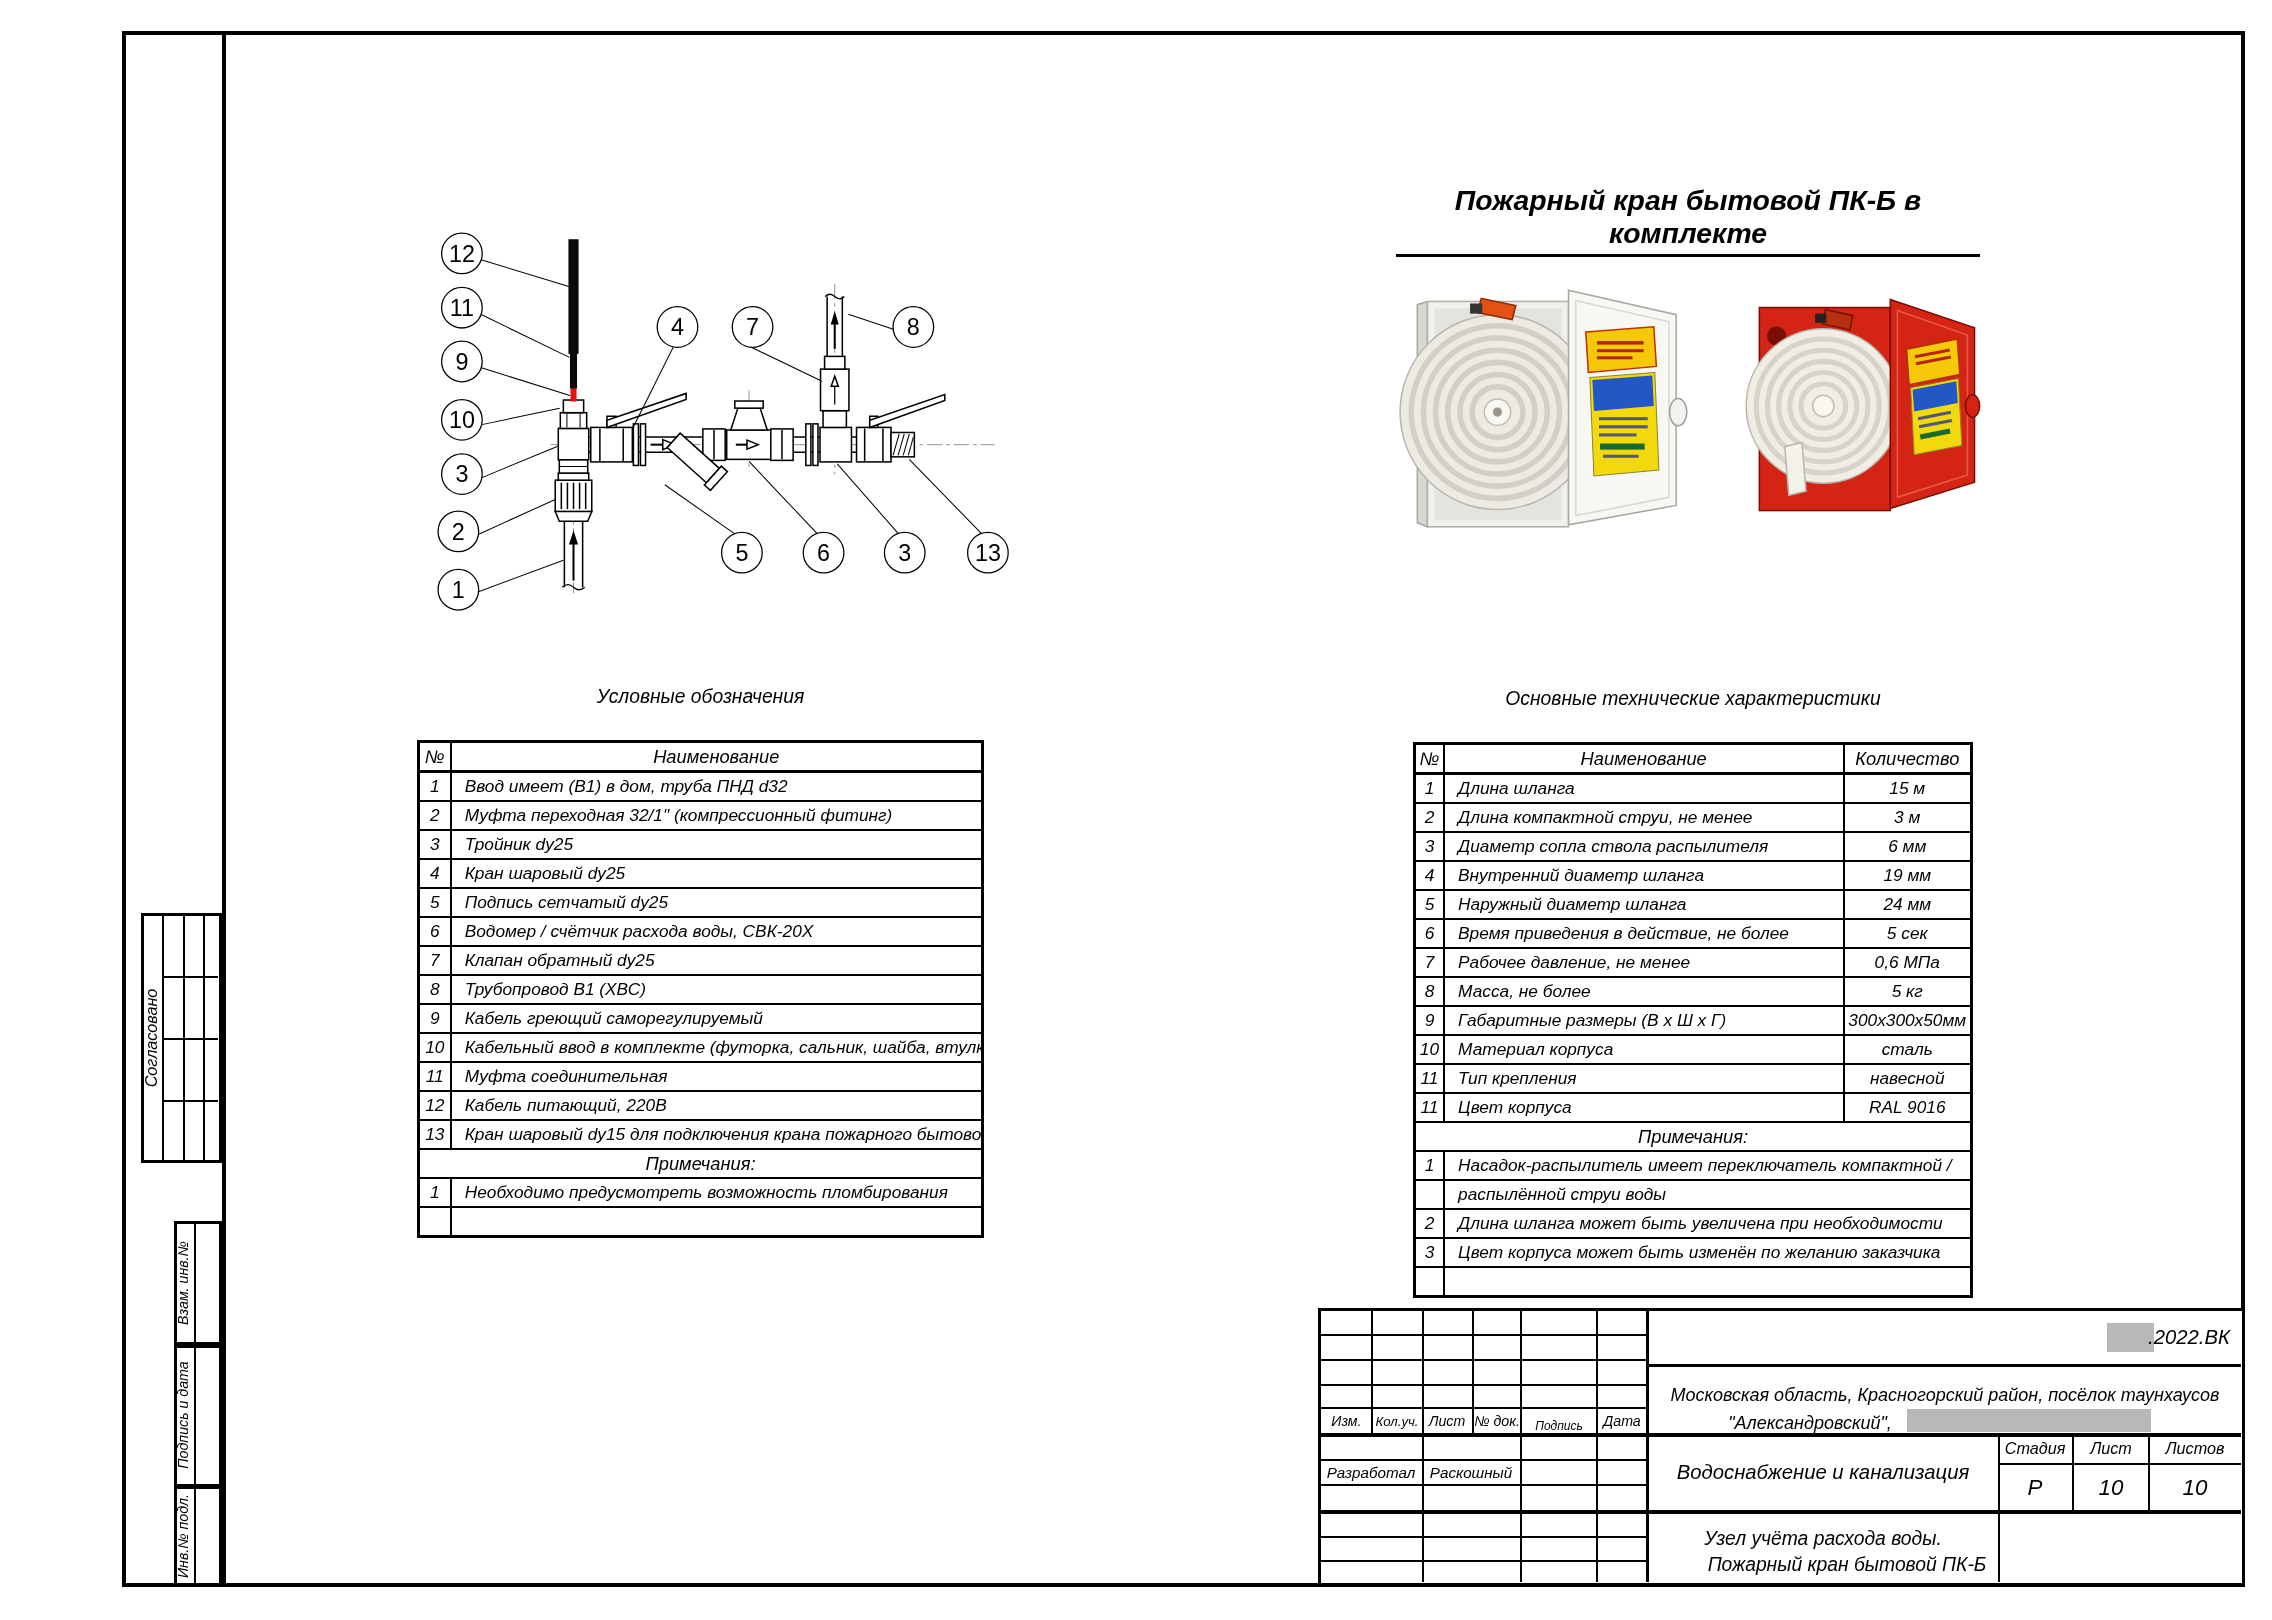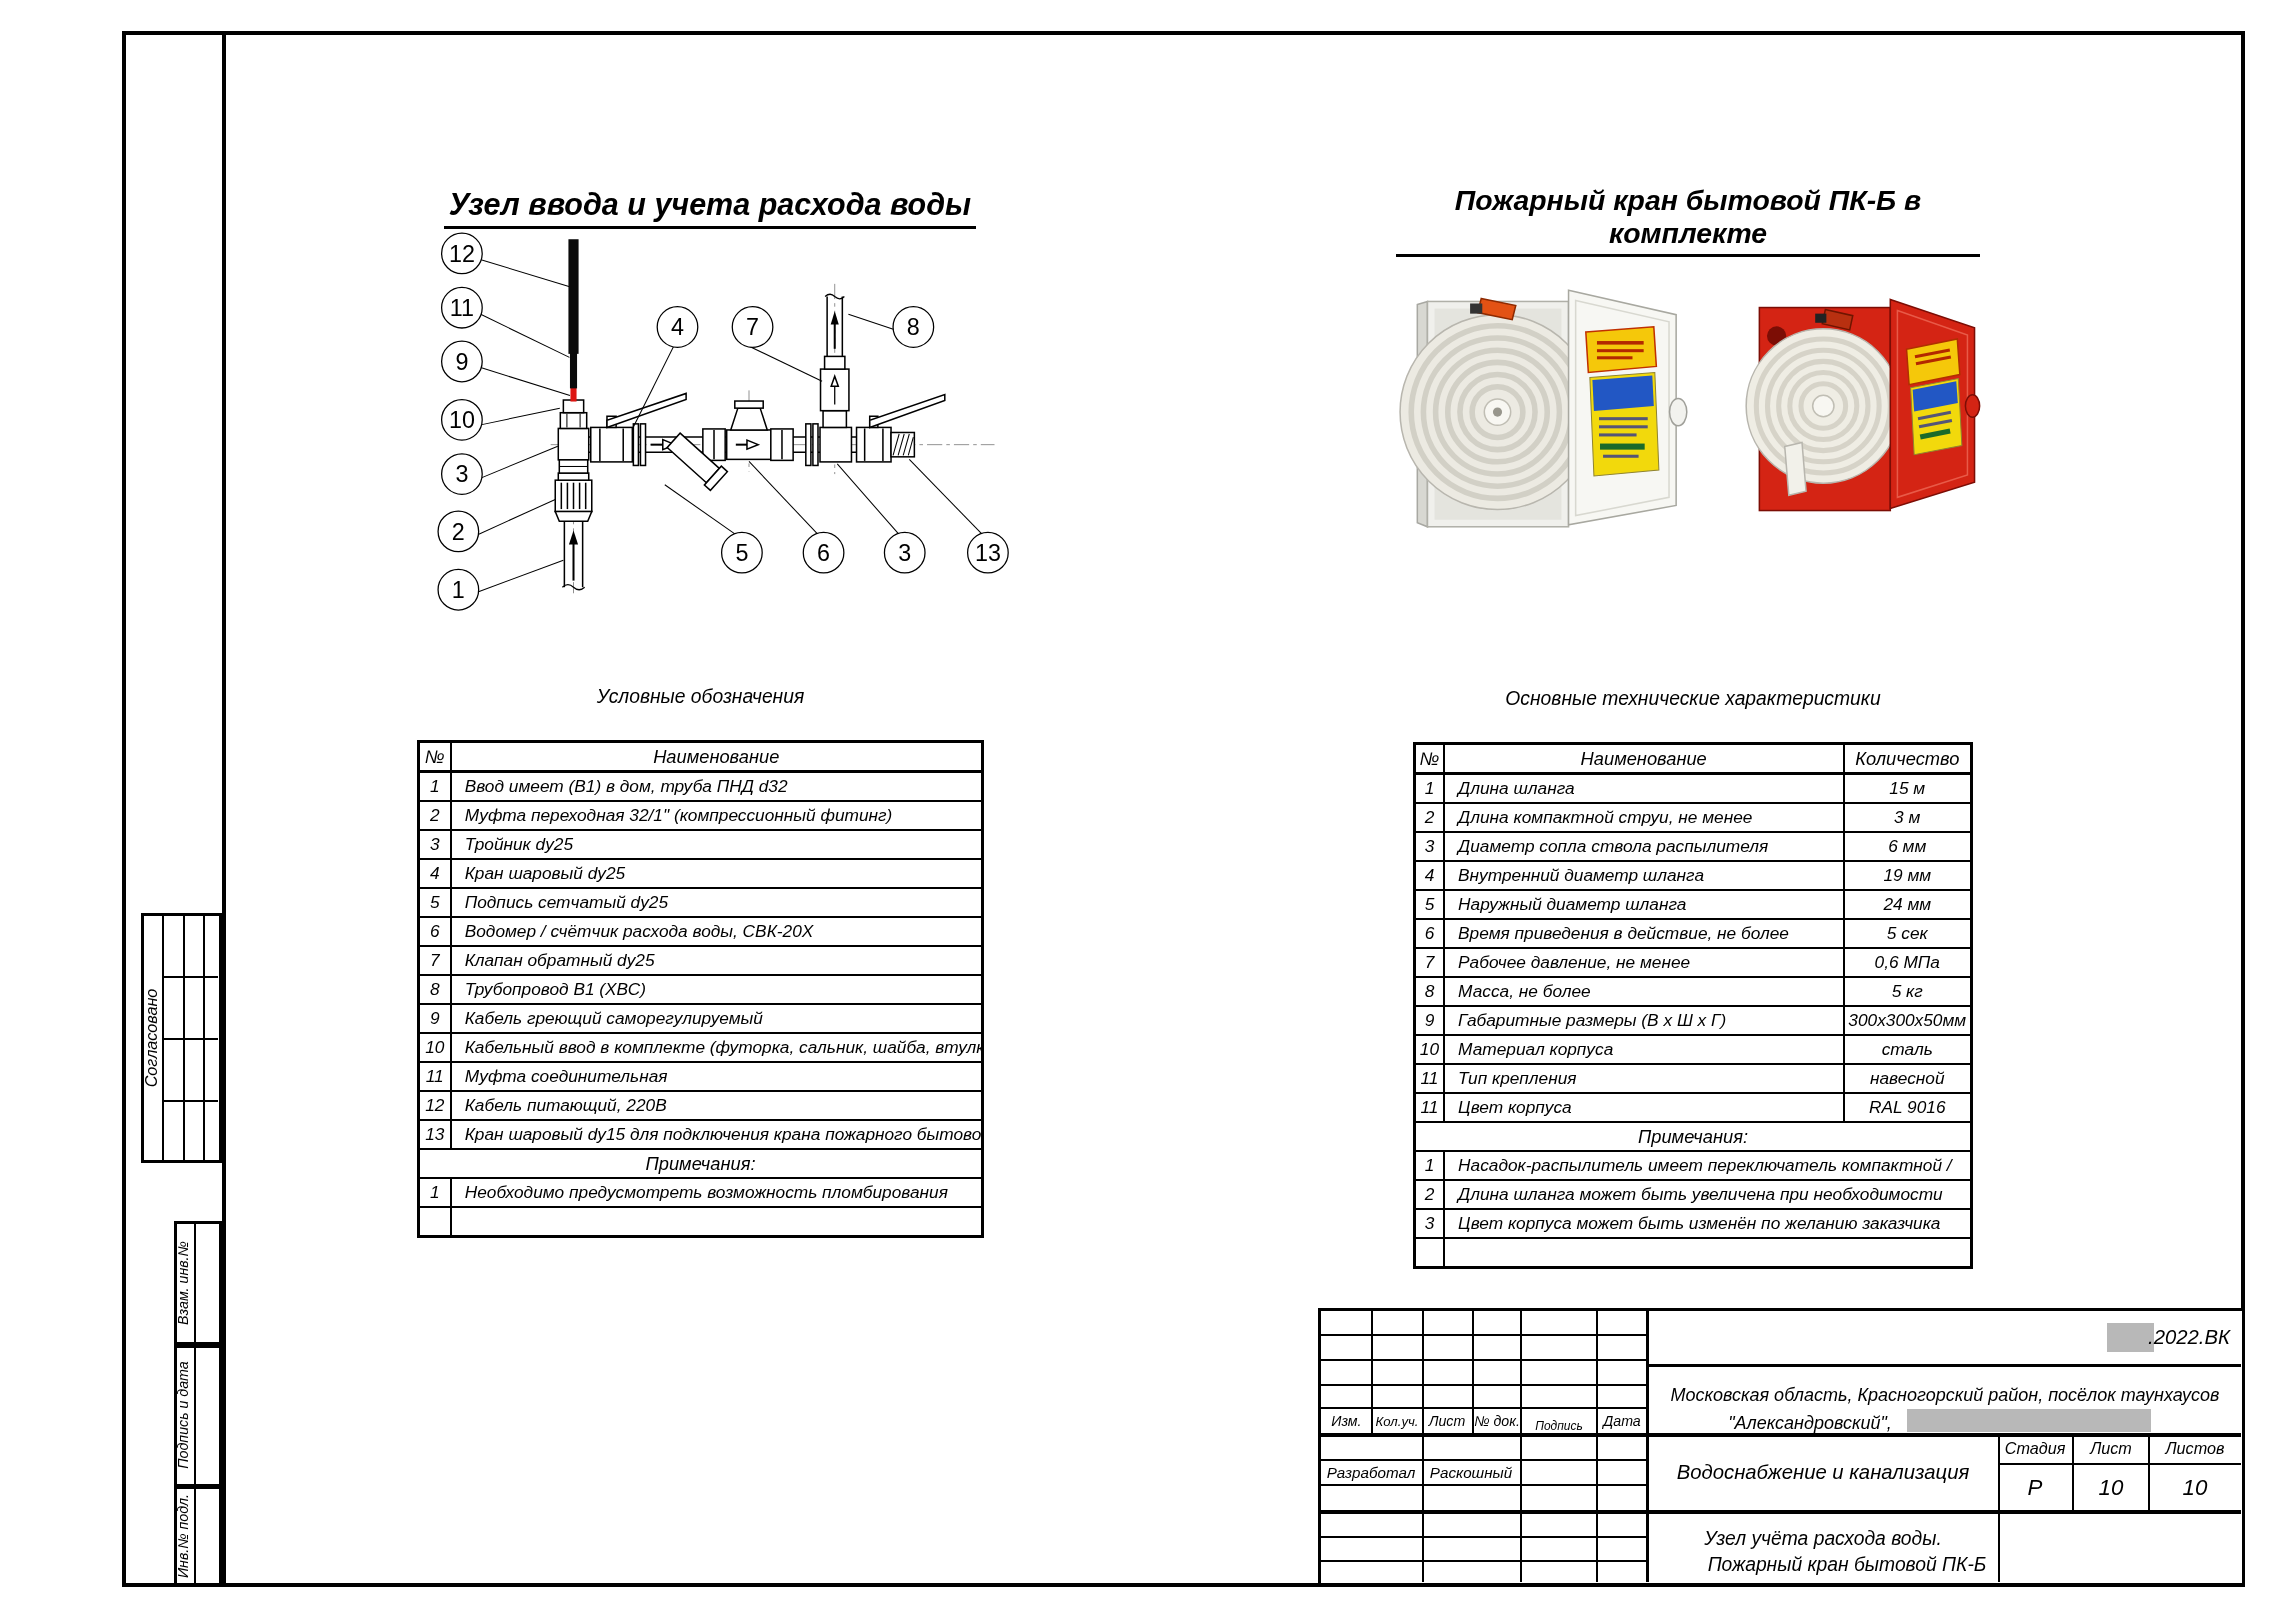--- a/index.html
+++ b/index.html
@@ -50,23 +50,20 @@
   <div class="abs" style="left:174px;top:1345px;width:48px;height:142px;border:3px solid #000;box-sizing:border-box;">
     <div class="ln" style="left:17px;top:0;width:2px;height:136px;"></div>
   </div>
   <div class="abs vlab" style="left:183px;top:1415px;font-size:14.2px;">Подпись и дата</div>
 
   <div class="abs" style="left:174px;top:1486px;width:48px;height:100px;border:3px solid #000;box-sizing:border-box;">
     <div class="ln" style="left:17px;top:0;width:2px;height:94px;"></div>
   </div>
   <div class="abs vlab" style="left:183px;top:1536px;font-size:14.2px;">Инв.№ подл.</div>
 
-  <div class="abs sec-title" style="left:431px;top:187px;width:558px;font-size:30.5px;">
-    <span>Узел ввода и учета расхода воды</span>
-  </div>
   <div class="abs sec-title" style="left:1396px;top:184px;width:584px;font-size:28.4px;">
     <span>Пожарный кран бытовой ПК-Б в комплекте</span>
   </div>
 
   <svg class="abs" style="left:431px;top:223px;" width="635" height="421" viewBox="850 440 1250 830" fill="none" stroke="#000" stroke-width="3">
 
     <g stroke="#777" stroke-width="1.6" stroke-dasharray="30 8 7 8">
       <line x1="1085" y1="877" x2="1960" y2="877"></line>
       <line x1="1130" y1="830" x2="1130" y2="1170"></line>
       <line x1="1645" y1="560" x2="1645" y2="935"></line>
@@ -466,20 +463,24 @@
           <td class="qty">RAL 9016</td>
         </tr>
     <tr>
           <td class="hdr" colspan="3">Примечания:</td>
         </tr>
     <tr>
           <td class="num">1</td>
           <td class="nam" colspan="2">Насадок-распылитель имеет переключатель компактной /</td>
         </tr>
     <tr>
+          <td class="num"></td>
+          <td class="nam" colspan="2">распылённой струи воды</td>
+        </tr>
+    <tr>
           <td class="num">2</td>
           <td class="nam" colspan="2">Длина шланга может быть увеличена при необходимости</td>
         </tr>
     <tr>
           <td class="num">3</td>
           <td class="nam" colspan="2">Цвет корпуса может быть изменён по желанию заказчика</td>
         </tr>
     <tr>
           <td class="num"></td>
           <td class="nam" colspan="2"></td>

